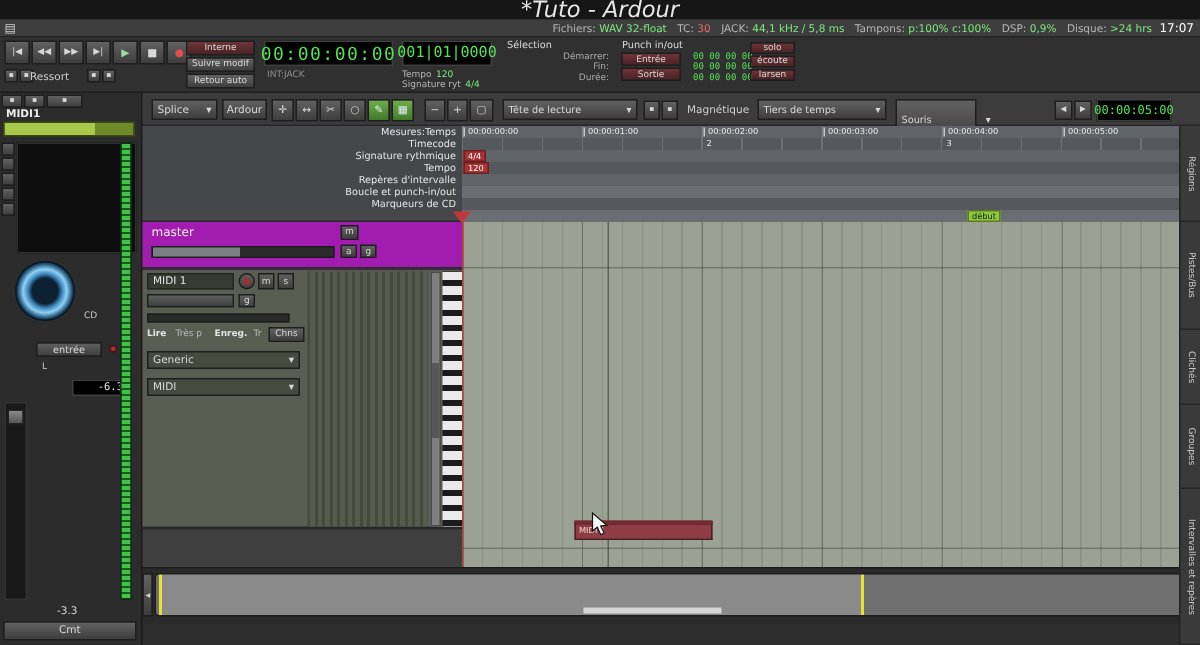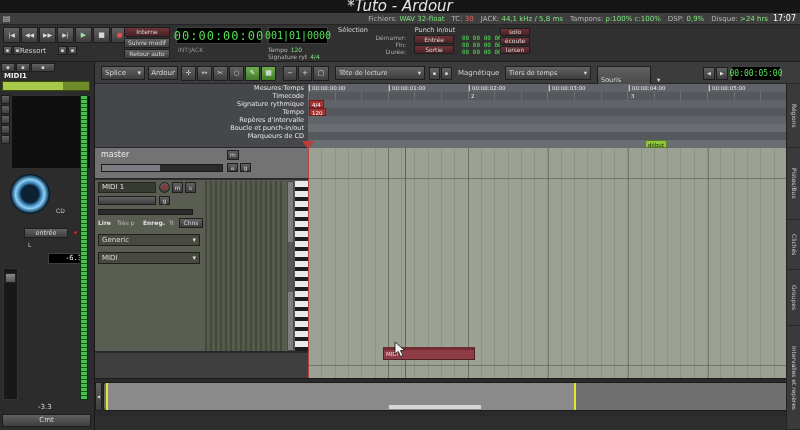--- a/index.html
+++ b/index.html
@@ -286,21 +286,21 @@
     <div class="lane" style="background:#606368;"></div>
     <div class="lane" style="background:#6a6d71;"></div>
     <div class="lane" style="background:#55585c;"></div>
     <div class="lane" style="background:#6a6d71;">
       <span class="tag marker" style="left:337px">début</span>
     </div>
   </div>
 
   <div class="a" style="left:302px;top:141px;width:0;height:0;border-left:6px solid transparent;border-right:6px solid transparent;border-top:8px solid #c03a3a;"></div>
 
-  <div class="a" style="left:95px;top:148px;width:237px;height:31px;background:#737373;border-bottom:1px solid #26282c;">
+  <div class="a" style="left:95px;top:148px;width:237px;height:31px;background:#a21caf;border-bottom:1px solid #26282c;">
     <span class="a" style="left:6px;top:3px;font-size:8px;color:#ececec;">master</span>
     <div class="a" style="left:6px;top:16px;width:122px;height:8px;background:#2b2b2b;border:1px solid #1c1c1c;">
       <div style="width:58px;height:6px;background:#7a7e82;"></div>
     </div>
     <div class="bn a" style="left:132px;top:2px;width:12px;height:10px;font-size:6px;">
         <span>m</span>
       </div>
     <div class="bn a" style="left:132px;top:15px;width:11px;height:9px;font-size:6px;">
         <span>a</span>
       </div>

